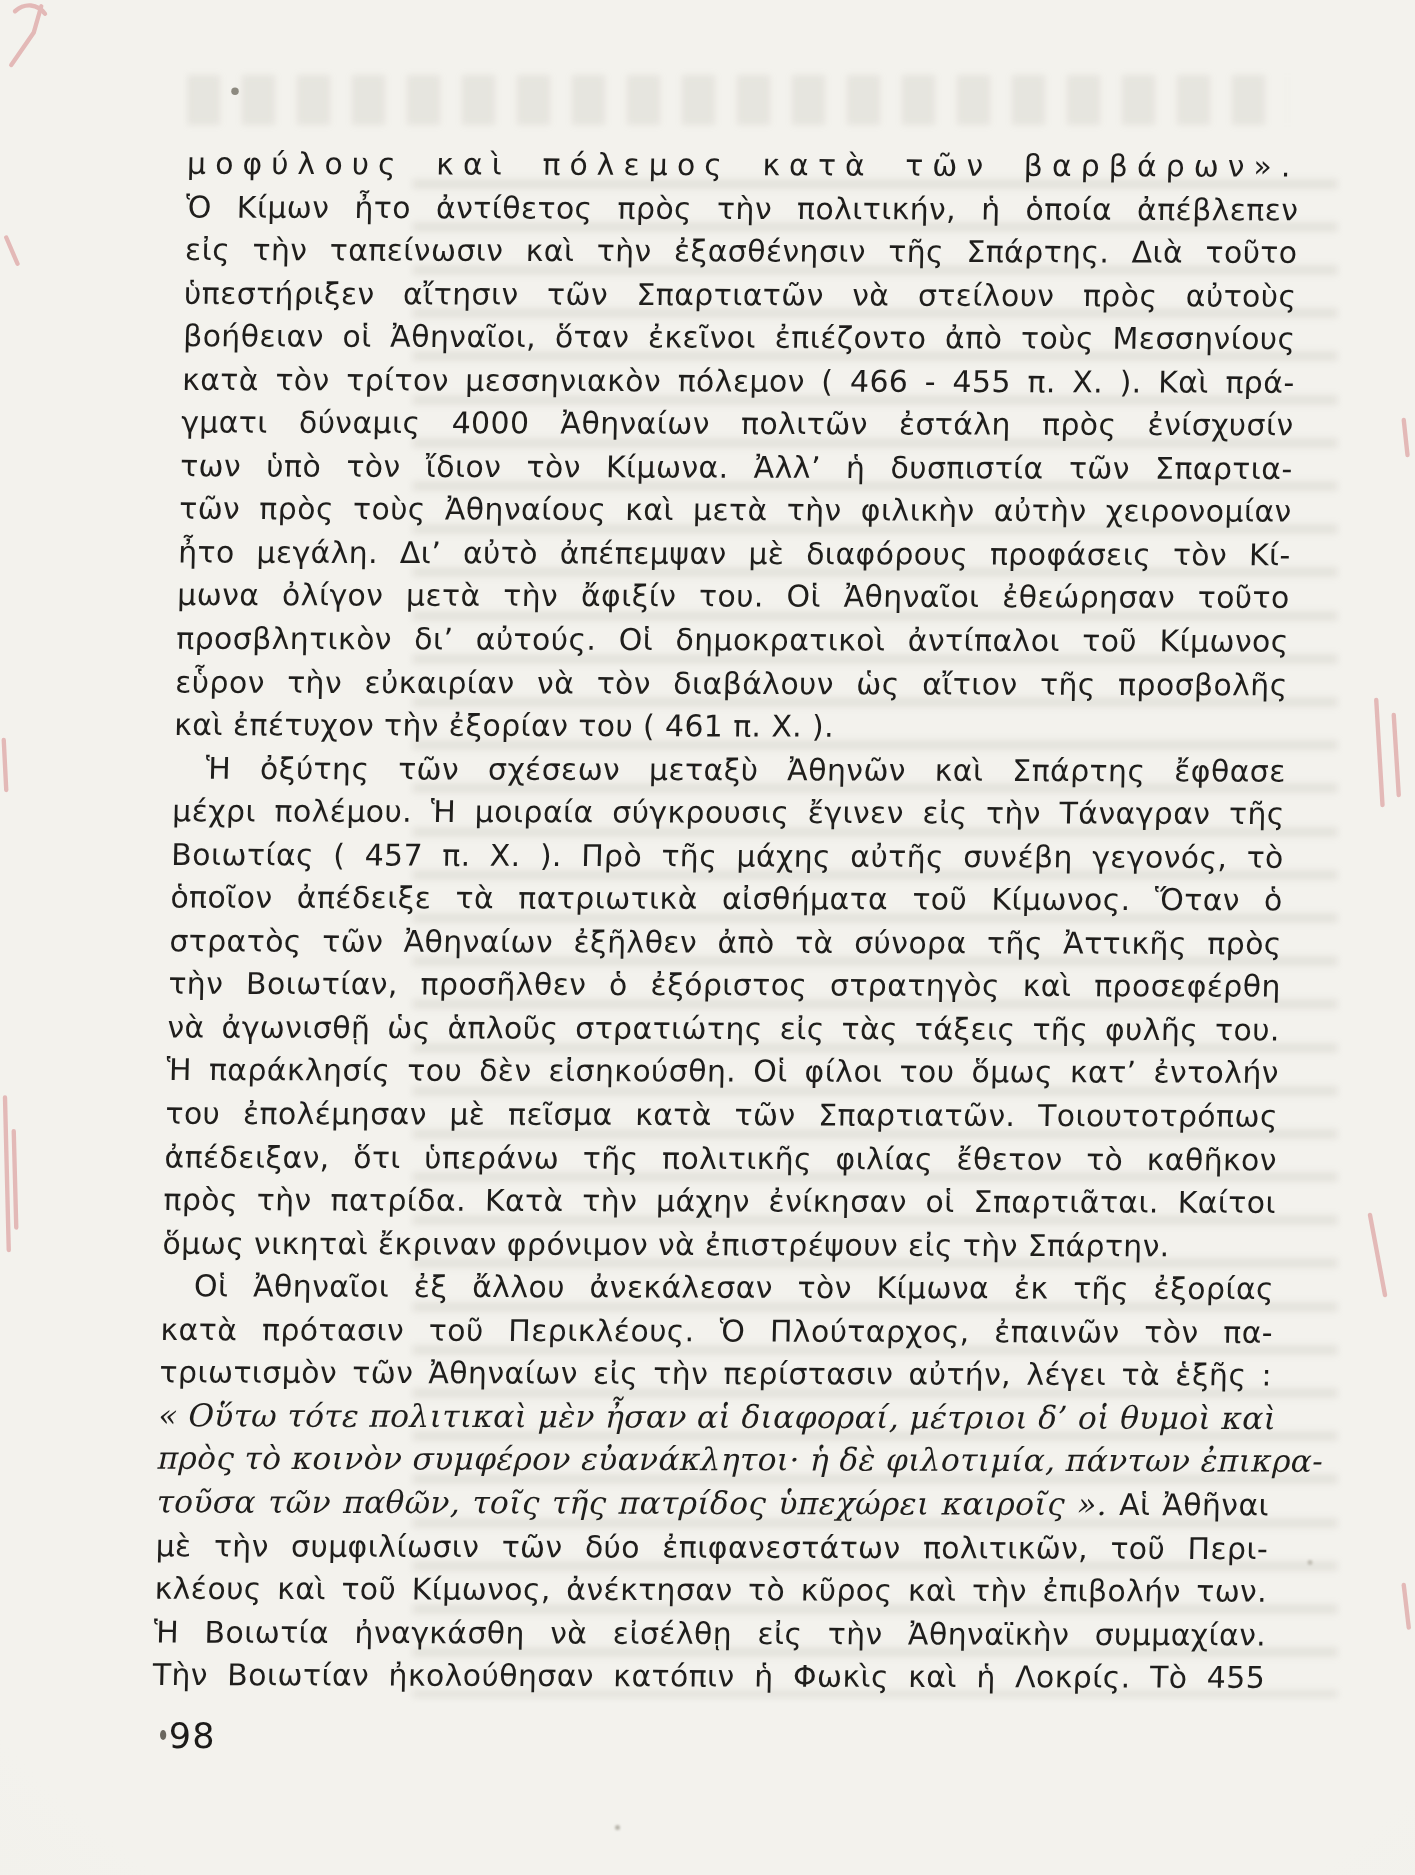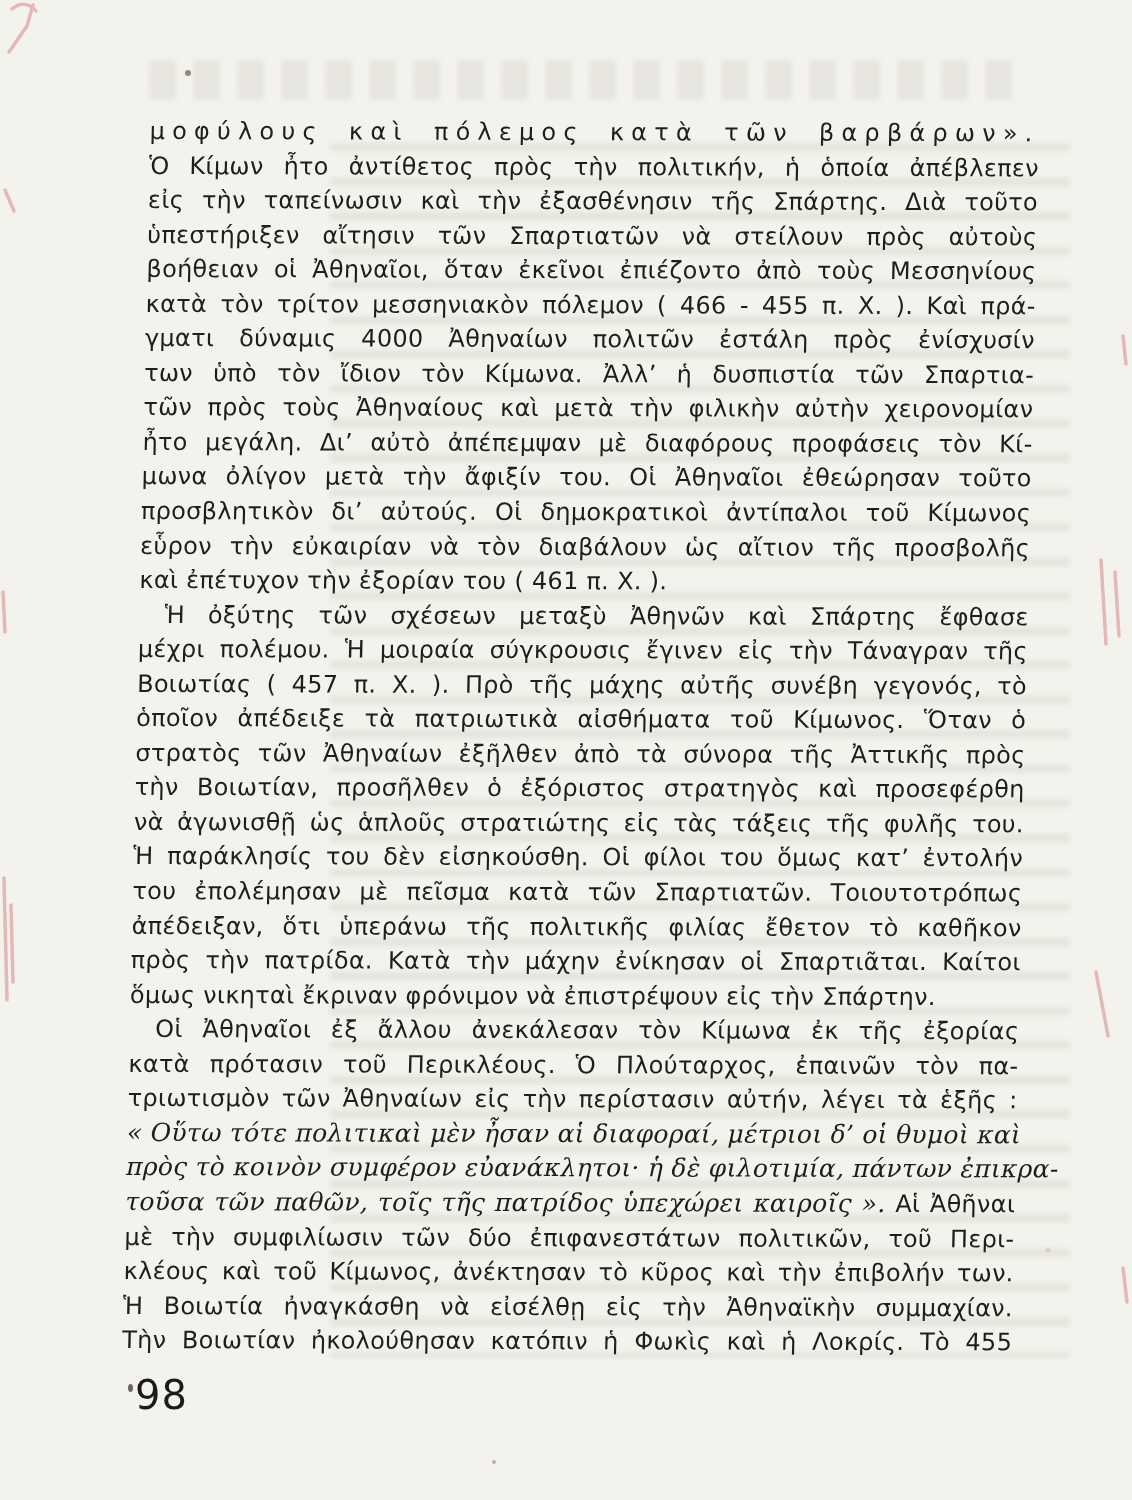--- a/index.html
+++ b/index.html
@@ -26,21 +26,21 @@
               color:#1f1e1c;font-size:24px;line-height:34.55px;
               letter-spacing:0.012em;}
   .line{height:34.55px;white-space:nowrap;
         text-align:justify;text-align-last:justify;}
   .line.left{text-align-last:left;}
   .line.indent{text-indent:26px;}
   .line.spread{letter-spacing:0.30em;}
   .it{font-family:"DejaVu Serif",serif;font-style:italic;font-size:25px;}
   .up{font-family:"DejaVu Sans",sans-serif;font-style:normal;font-size:24px;}
   .page-number{position:absolute;left:135px;top:1372px;
-               font-size:40px;color:#1c1b19;letter-spacing:1px;}
+               font-size:28px;color:#1c1b19;letter-spacing:1px;}
   .speck{position:absolute;border-radius:50%;}
   .speck.s1{left:185px;top:70px;width:6px;height:6px;background:#8d8a80;filter:blur(0.5px);}
   .speck.s2{left:128px;top:1384px;width:5px;height:8px;background:#6a675f;filter:blur(0.6px);}
   .speck.s3{left:492px;top:1460px;width:4px;height:4px;background:#b7b4aa;filter:blur(0.7px);}
   .speck.s4{left:1046px;top:1248px;width:4px;height:4px;background:#c2bfb5;filter:blur(0.8px);}
   
   .marks{position:absolute;left:0;top:0;width:1132px;height:1500px;
          pointer-events:none;opacity:0.42;filter:blur(0.6px);}
 </style>
 </head>

